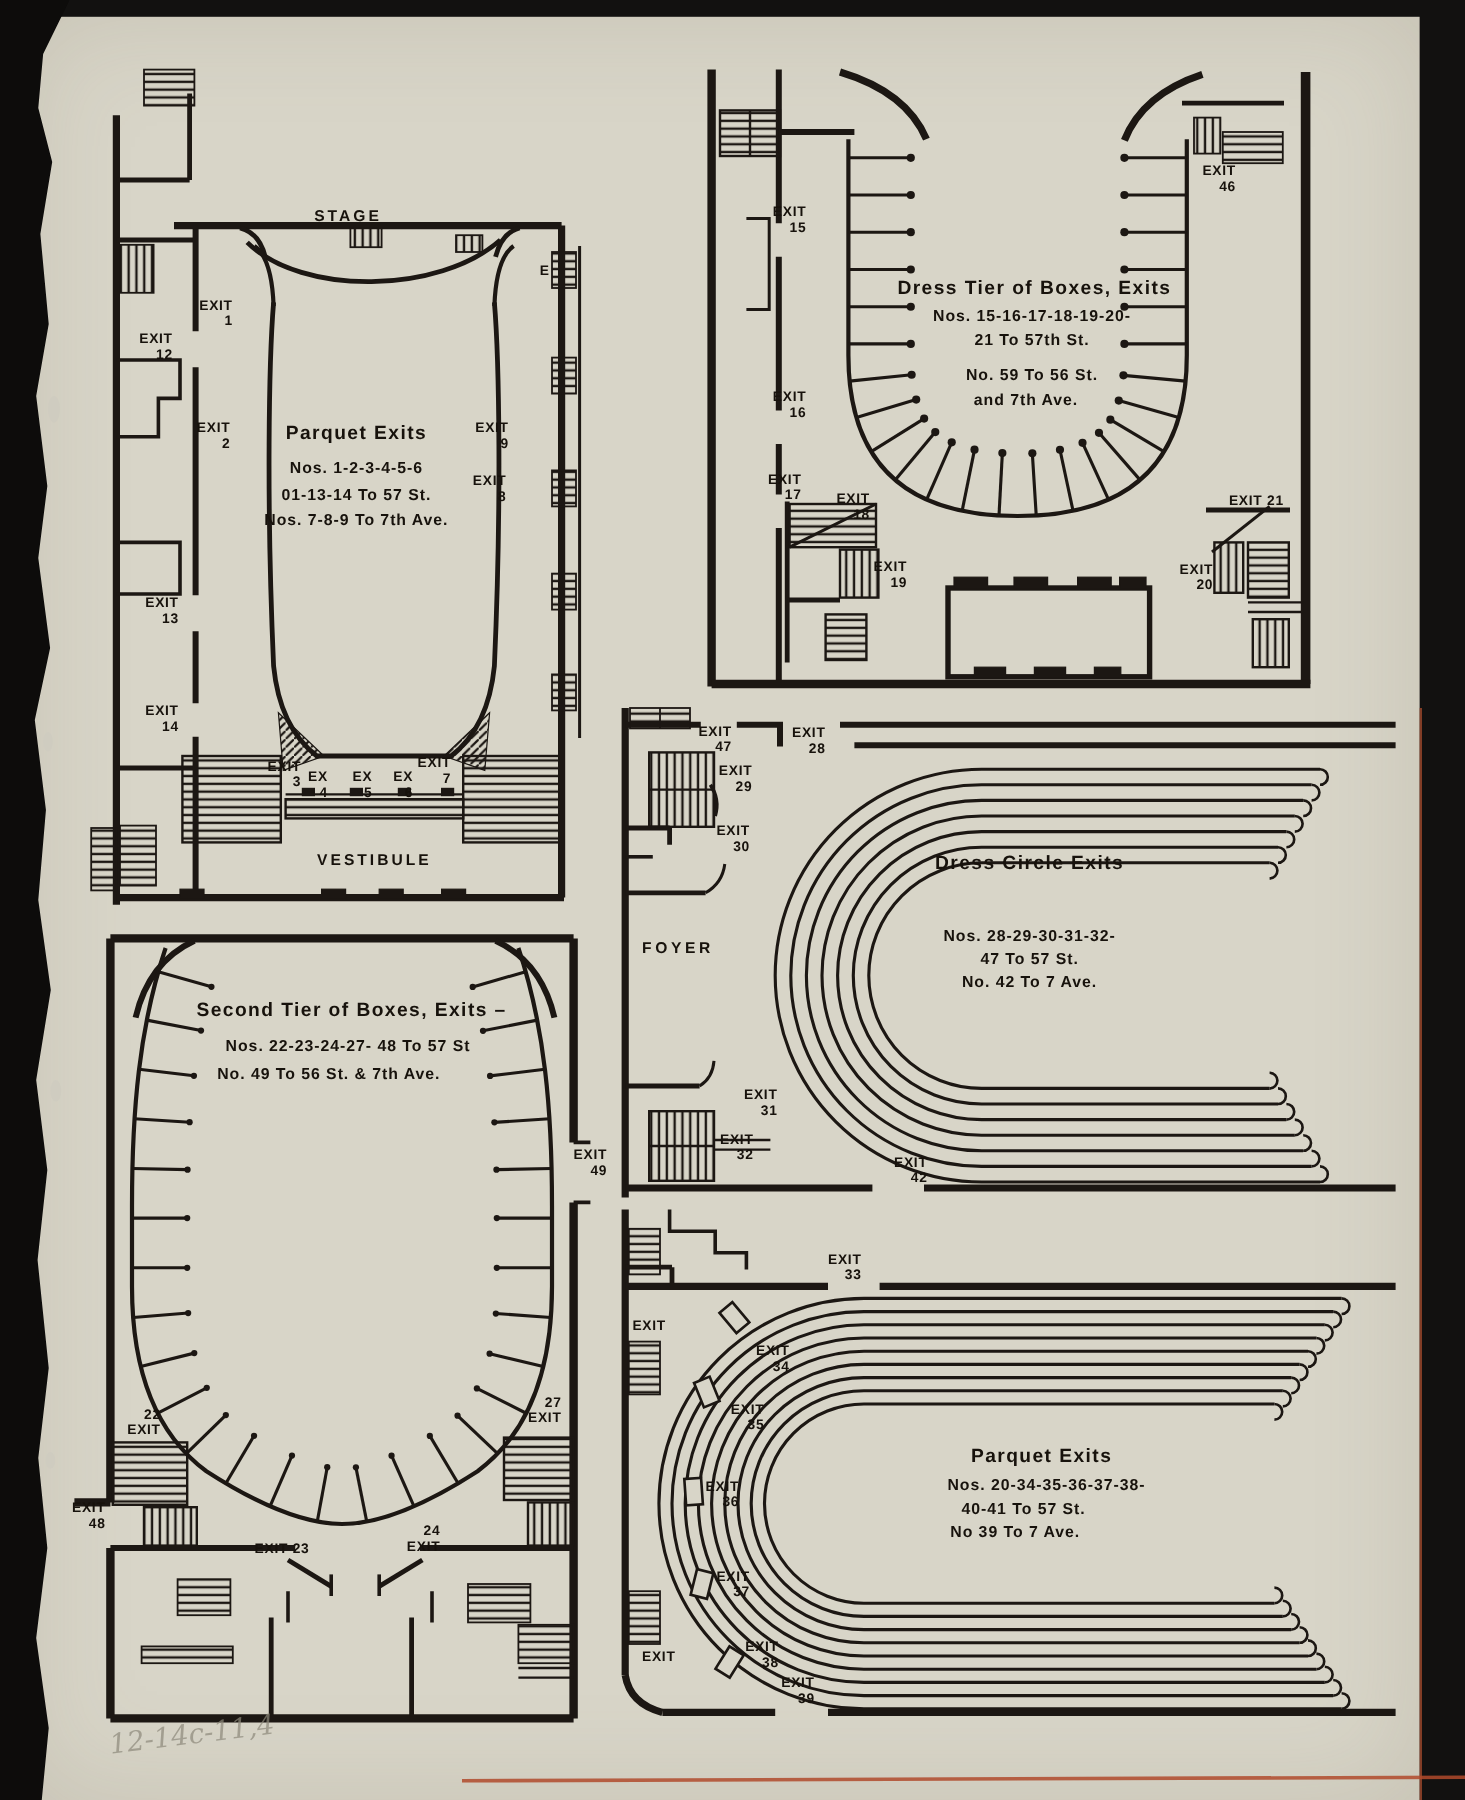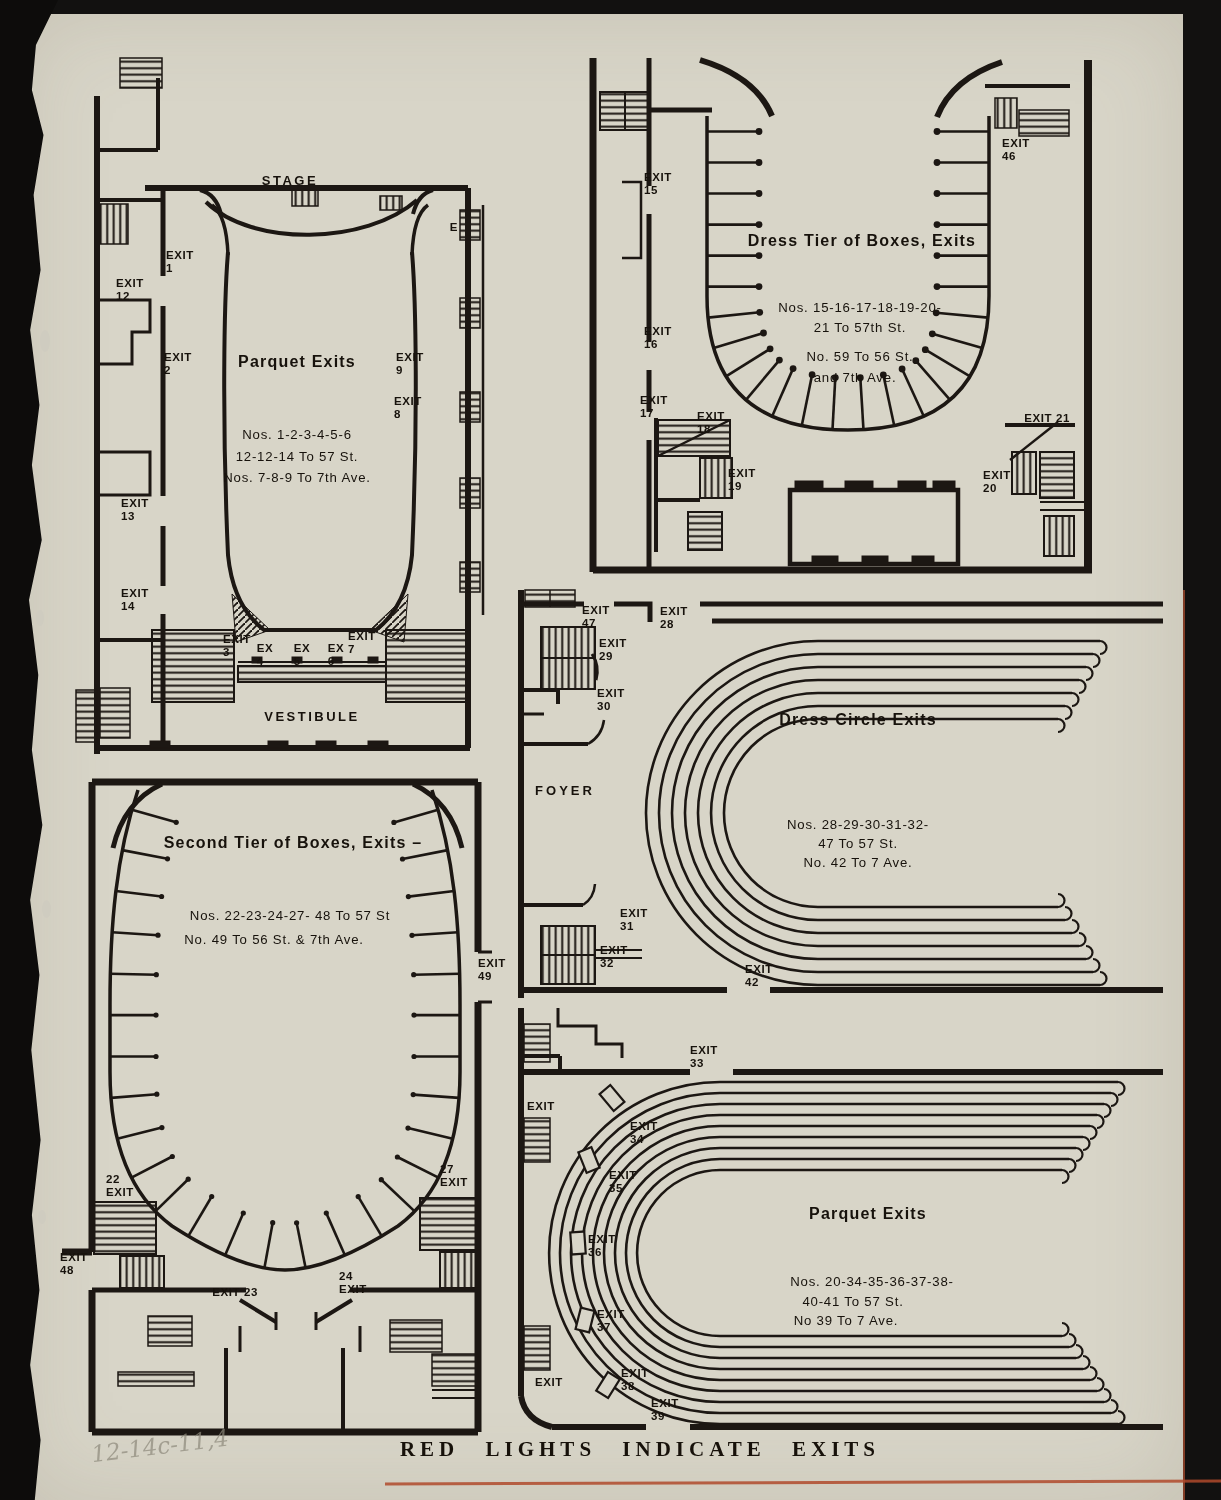--- a/index.html
+++ b/index.html
@@ -7,28 +7,28 @@
   #paper{position:absolute;left:22px;top:14px;right:38px;bottom:0;background:#d8d5c8;
          box-shadow:inset 0 0 90px rgba(120,110,90,.18);}
   #torn-edge{position:absolute;left:0;top:0;bottom:0;width:58px;background:#0d0c0b;
     clip-path:polygon(0 0,100% 0,62% 3%,55% 6%,75% 9%,58% 13%,70% 18%,52% 22%,68% 27%,55% 31%,72% 36%,50% 40%,66% 45%,55% 50%,73% 55%,52% 60%,68% 65%,54% 70%,70% 76%,55% 81%,68% 86%,52% 91%,70% 96%,60% 100%,0 100%);}
   .speck{position:absolute;background:#cfccc0;border-radius:50%;}
   #red-line-right{position:absolute;right:36px;top:590px;width:2px;height:910px;background:#a84c2e;opacity:.75;}
   #red-line-bottom{position:absolute;left:385px;right:0;bottom:16px;height:3px;background:#b04a2b;opacity:.85;transform:rotate(-.2deg);}
   #plan-svg{position:absolute;left:0;top:0;width:1221px;height:1500px;}
   #plan-svg path,#plan-svg line,#plan-svg rect,#plan-svg polygon{stroke:#1c1713;}
   .lbl{position:absolute;transform:translate(-50%,-50%);font-weight:bold;font-size:11.5px;
-       letter-spacing:.6px;color:#17120c;white-space:pre-line;text-align:left;line-height:1.12;
+       letter-spacing:.6px;color:#17120c;white-space:pre-line;text-align:right;line-height:1.12;
        text-transform:uppercase;}
   .room-lbl{position:absolute;transform:translate(-50%,-50%);font-weight:bold;font-size:13px;
        letter-spacing:2.5px;color:#17120c;text-transform:uppercase;}
   .plan-title{position:absolute;transform:translate(-50%,-50%);font-weight:bold;font-size:16px;
        letter-spacing:1.2px;color:#17120c;white-space:nowrap;}
-  .plan-line{position:absolute;transform:translate(-50%,-50%);font-weight:normal;font-size:13.2px;
-       letter-spacing:.8px;color:#17120c;white-space:nowrap;margin-top:44px;}
+  .plan-line{position:absolute;transform:translate(-50%,-50%);font-weight:bold;font-size:13.2px;
+       letter-spacing:.8px;color:#17120c;white-space:nowrap;}
   #caption{position:absolute;transform:translate(-50%,-50%);font-family:"Liberation Serif",serif;
        font-weight:bold;font-size:21px;letter-spacing:5px;word-spacing:16px;color:#17110a;white-space:nowrap;}
   #hand-note{position:absolute;transform:translate(-50%,-50%) rotate(-7deg);
        font-family:"DejaVu Serif",serif;font-style:italic;font-size:23px;color:#8d897b;opacity:.7;white-space:nowrap;}
 </style>
 </head>
 <body>
 
 <div id="scan">
   <div id="paper"></div>
@@ -379,21 +379,21 @@
   <div class="speck" style="left:42px;top:900px;width:9px;height:18px;"></div>
   <div class="speck" style="left:38px;top:1210px;width:8px;height:14px;"></div>
   <div id="red-line-right"></div>
   <div id="red-line-bottom"></div>
 
   <div class="room-lbl" style="left:290px;top:180px;">STAGE</div>
   <div class="room-lbl" style="left:312px;top:716px;">VESTIBULE</div>
   <div class="lbl" style="left:454px;top:227px;">E</div>
   <div class="plan-title" style="left:297px;top:362px;">Parquet Exits</div>
   <div class="plan-line" style="left:297px;top:390px;">Nos. 1-2-3-4-5-6</div>
-  <div class="plan-line" style="left:297px;top:412px;">12-12-14 To 57 St.</div>
+  <div class="plan-line" style="left:297px;top:412px;">01-13-14 To 57 St.</div>
   <div class="plan-line" style="left:297px;top:433px;">Nos. 7-8-9 To 7th Ave.</div>
   <div class="lbl" style="left:180px;top:262px;">Exit
 1</div>
   <div class="lbl" style="left:130px;top:290px;">Exit
 12</div>
   <div class="lbl" style="left:178px;top:364px;">Exit
 2</div>
   <div class="lbl" style="left:410px;top:364px;">Exit
 9</div>
   <div class="lbl" style="left:408px;top:408px;">Exit
@@ -483,15 +483,14 @@
   <div class="lbl" style="left:602px;top:1246px;">Exit
 36</div>
   <div class="lbl" style="left:611px;top:1321px;">Exit
 37</div>
   <div class="lbl" style="left:635px;top:1380px;">Exit
 38</div>
   <div class="lbl" style="left:549px;top:1382px;">EXIT</div>
   <div class="lbl" style="left:665px;top:1410px;">Exit
 39</div>
 
-  <div id="caption" style="left:640px;top:1449px;">RED LIGHTS INDICATE EXITS</div>
   <div id="hand-note" style="left:160px;top:1446px;">12-14c-11,4</div>
 </div>
 
 </body></html>

